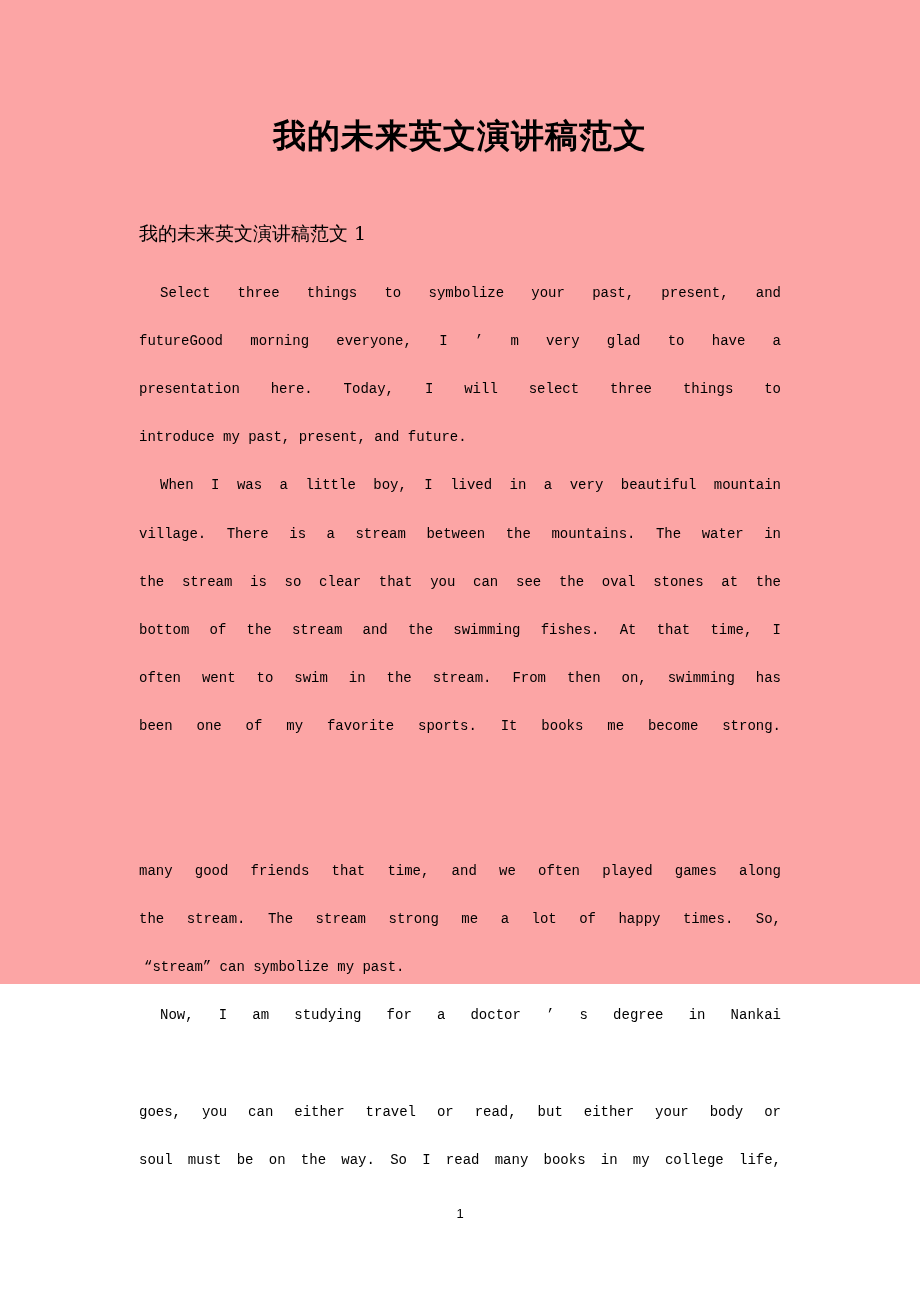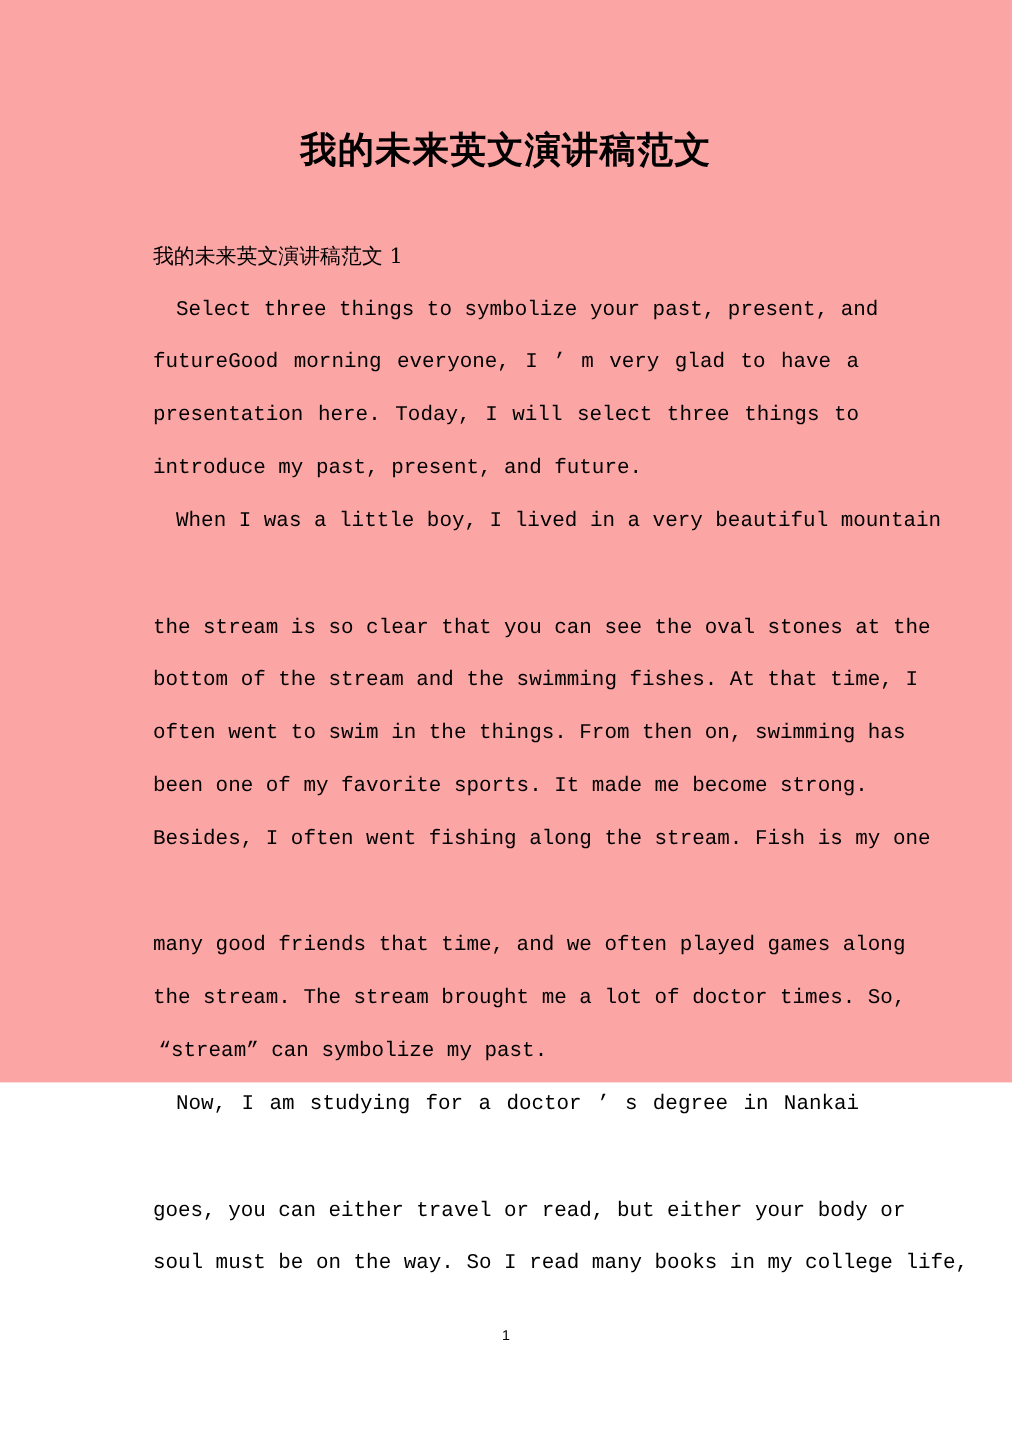--- a/index.html
+++ b/index.html
@@ -9,22 +9,22 @@
     position: absolute; left: 0; top: 112px; width: 920px; text-align: center;
     font-family: "DejaVu Serif", serif; font-weight: bold; font-size: 33px; line-height: 48px;
     letter-spacing: 1px;
   }
   .subtitle {
     position: absolute; left: 139px; top: 218px;
     font-family: "DejaVu Serif", serif; font-size: 19px; line-height: 30px; text-align: right;
   }
   .line {
     position: absolute; left: 139px; width: 642px;
-    font-family: "Liberation Mono", "DejaVu Sans Mono", monospace; font-size: 19px; line-height: 30px;
-    white-space: nowrap; text-align: justify; text-align-last: justify;
+    font-family: "Liberation Mono", "DejaVu Sans Mono", monospace; font-size: 14px; line-height: 30px;
+    white-space: nowrap; text-align: justify; text-align-last: justify; margin-top: 12px;
   }
   .line.last { text-align-last: left; }
   .line.indent { left: 160px; width: 621px; }
   .pageno {
     position: absolute; left: 0; top: 1206px; width: 920px; text-align: center;
     font-family: "Liberation Sans", sans-serif; font-size: 13px;
   }
 </style>
 </head>
 <body>
@@ -32,27 +32,27 @@
 <div class="page">
   <div class="title">我的未来英文演讲稿范文</div>
   <div class="subtitle">我的未来英文演讲稿范文 1</div>
 
   <div class="line indent" style="top:266px">Select three things to symbolize your past, present, and</div>
   <div class="line" style="top:314px">futureGood morning everyone, I ’ m very glad to have a</div>
   <div class="line" style="top:362px">presentation here. Today, I will select three things to</div>
   <div class="line indent" style="top:458px">When I was a little boy, I lived in a very beautiful mountain</div>
 
   <div class="line last" style="top:410px">introduce my past, present, and future.</div>
+  <div class="line" style="top:507px">village. There is a stream between the mountains. The water in</div>
   <div class="line" style="top:555px">the stream is so clear that you can see the oval stones at the</div>
   <div class="line" style="top:603px">bottom of the stream and the swimming fishes. At that time, I</div>
-  <div class="line" style="top:651px">often went to swim in the things. From then on, swimming has</div>
-  <div class="line" style="top:699px">been one of my favorite sports. It made me become strong.</div>
-  <div class="line" style="top:747px">Besides, I often went fishing along the stream. Fish is my one</div>
+  <div class="line" style="top:651px">often went to swim in the stream. From then on, swimming has</div>
+  <div class="line" style="top:699px">been one of my favorite sports. It books me become strong.</div>
   <div class="line" style="top:844px">many good friends that time, and we often played games along</div>
-  <div class="line" style="top:892px">the stream. The stream brought me a lot of doctor times. So,</div>
+  <div class="line" style="top:892px">the stream. The stream strong me a lot of happy times. So,</div>
   <div class="line indent" style="top:988px">Now, I am studying for a doctor ’ s degree in Nankai</div>
 
   <div class="line last" style="top:940px; left:144px">“stream” can symbolize my past.</div>
   <div class="line" style="top:1133px">soul must be on the way. So I read many books in my college life,</div>
   <div class="line" style="top:1085px">goes, you can either travel or read, but either your body or</div>
 
   <div class="pageno">1</div>
 </div>
 
 </body></html>

